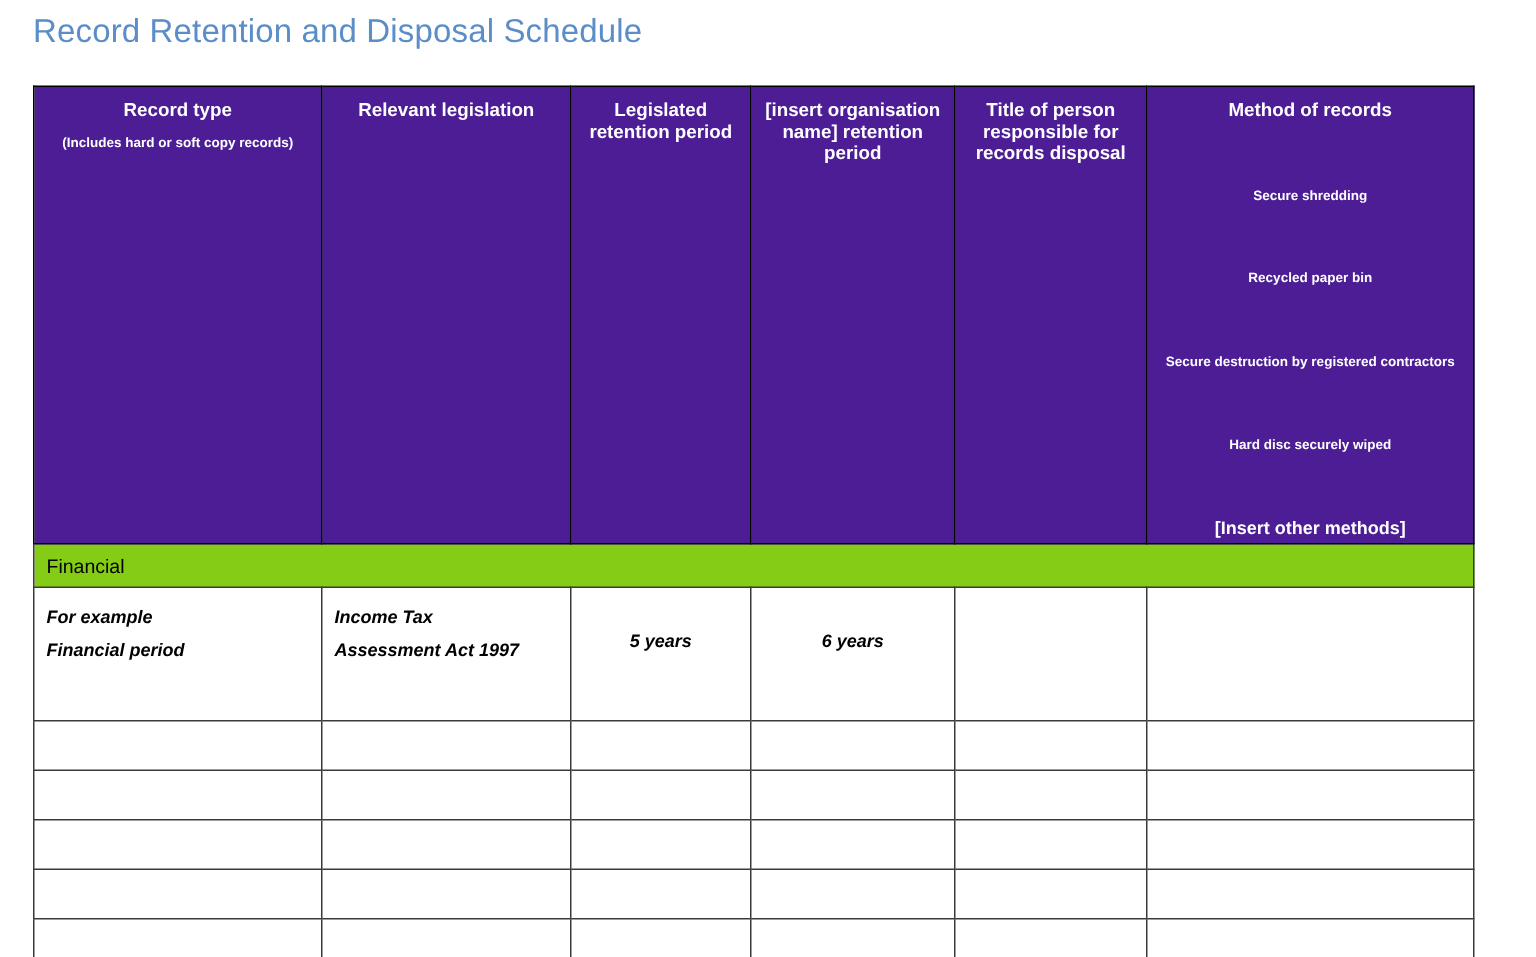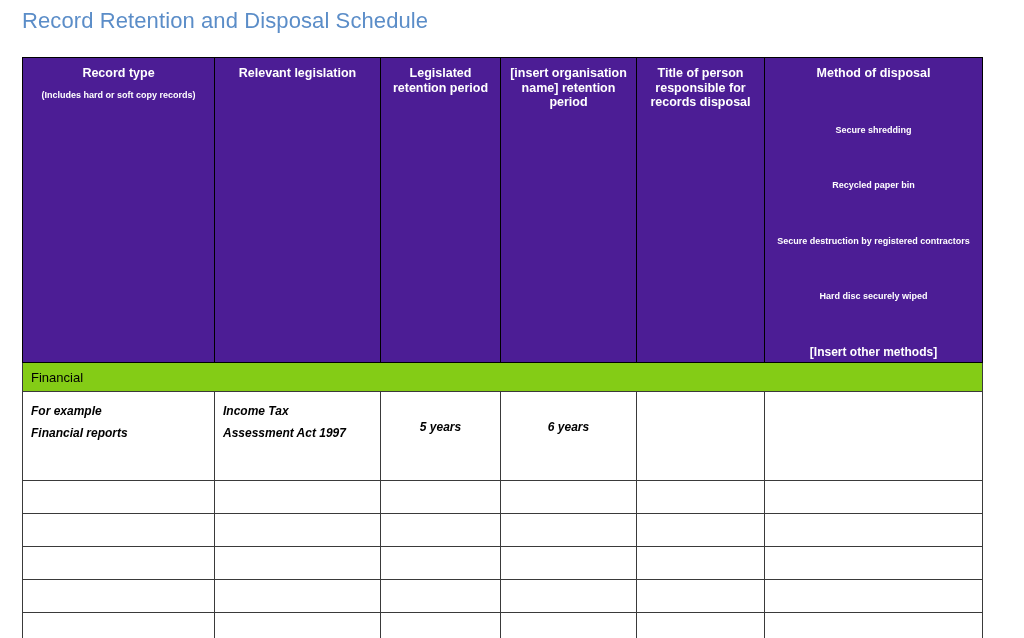--- a/index.html
+++ b/index.html
@@ -143,41 +143,41 @@
           <th>
             <div class="hd-title">Legislated retention period</div>
           </th>
           <th>
             <div class="hd-title">[insert organisation name] retention period</div>
           </th>
           <th>
             <div class="hd-title">Title of person responsible for records disposal</div>
           </th>
           <th>
-            <div class="hd-title">Method of disposal</div>
+            <div class="hd-title">Method of records</div>
             <div class="hd-methods">
               <span class="m-line">Secure shredding</span>
               <span class="m-line">Recycled paper bin</span>
               <span class="m-line">Secure destruction by registered contractors</span>
               <span class="m-line">Hard disc securely wiped</span>
               <span class="m-line strong">[Insert other methods]</span>
             </div>
           </th>
         </tr>
       </thead>
       <tbody>
 
         <tr class="section-row">
           <td colspan="6">Financial</td>
         </tr>
 
         <tr class="example-row">
           <td>
             <span class="ex-line">For example</span>
-            <span class="ex-line">Financial reports</span>
+            <span class="ex-line">Financial period</span>
           </td>
           <td>
             <span class="ex-line">Income Tax</span>
             <span class="ex-line">Assessment Act 1997</span>
           </td>
           <td class="center">
             <span class="ex-line">5 years</span>
           </td>
           <td class="center">
             <span class="ex-line">6 years</span>

